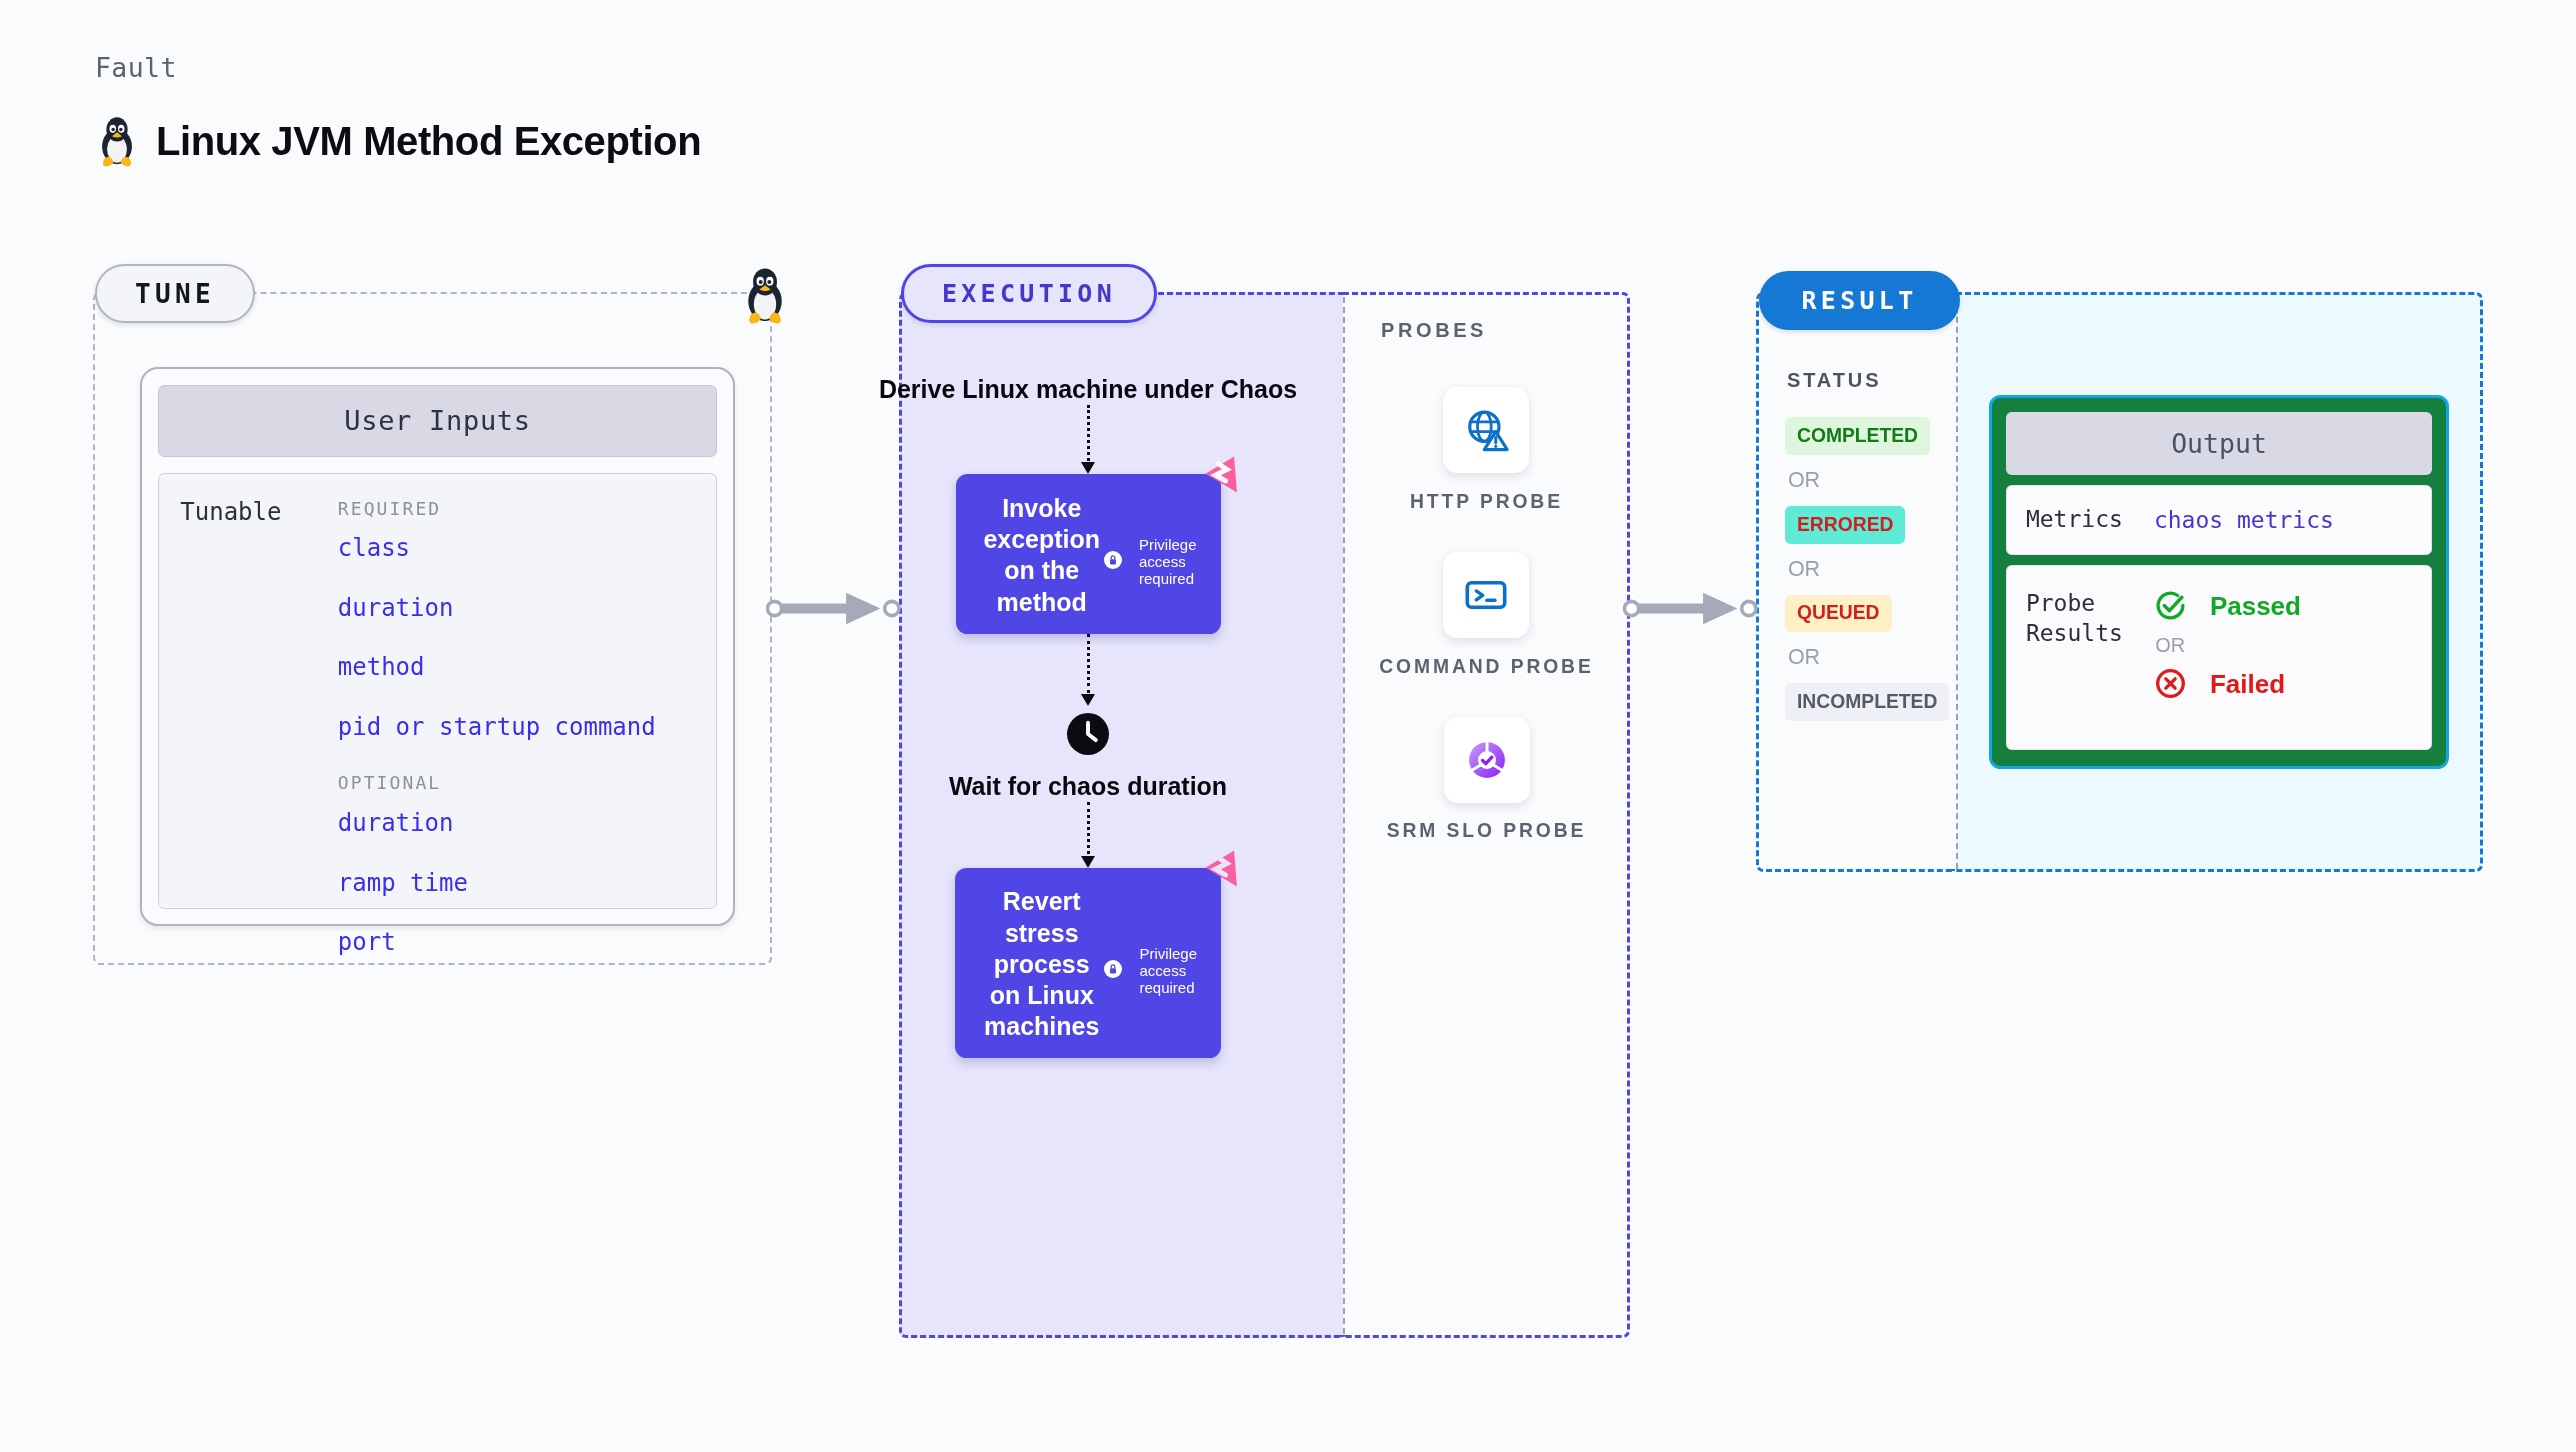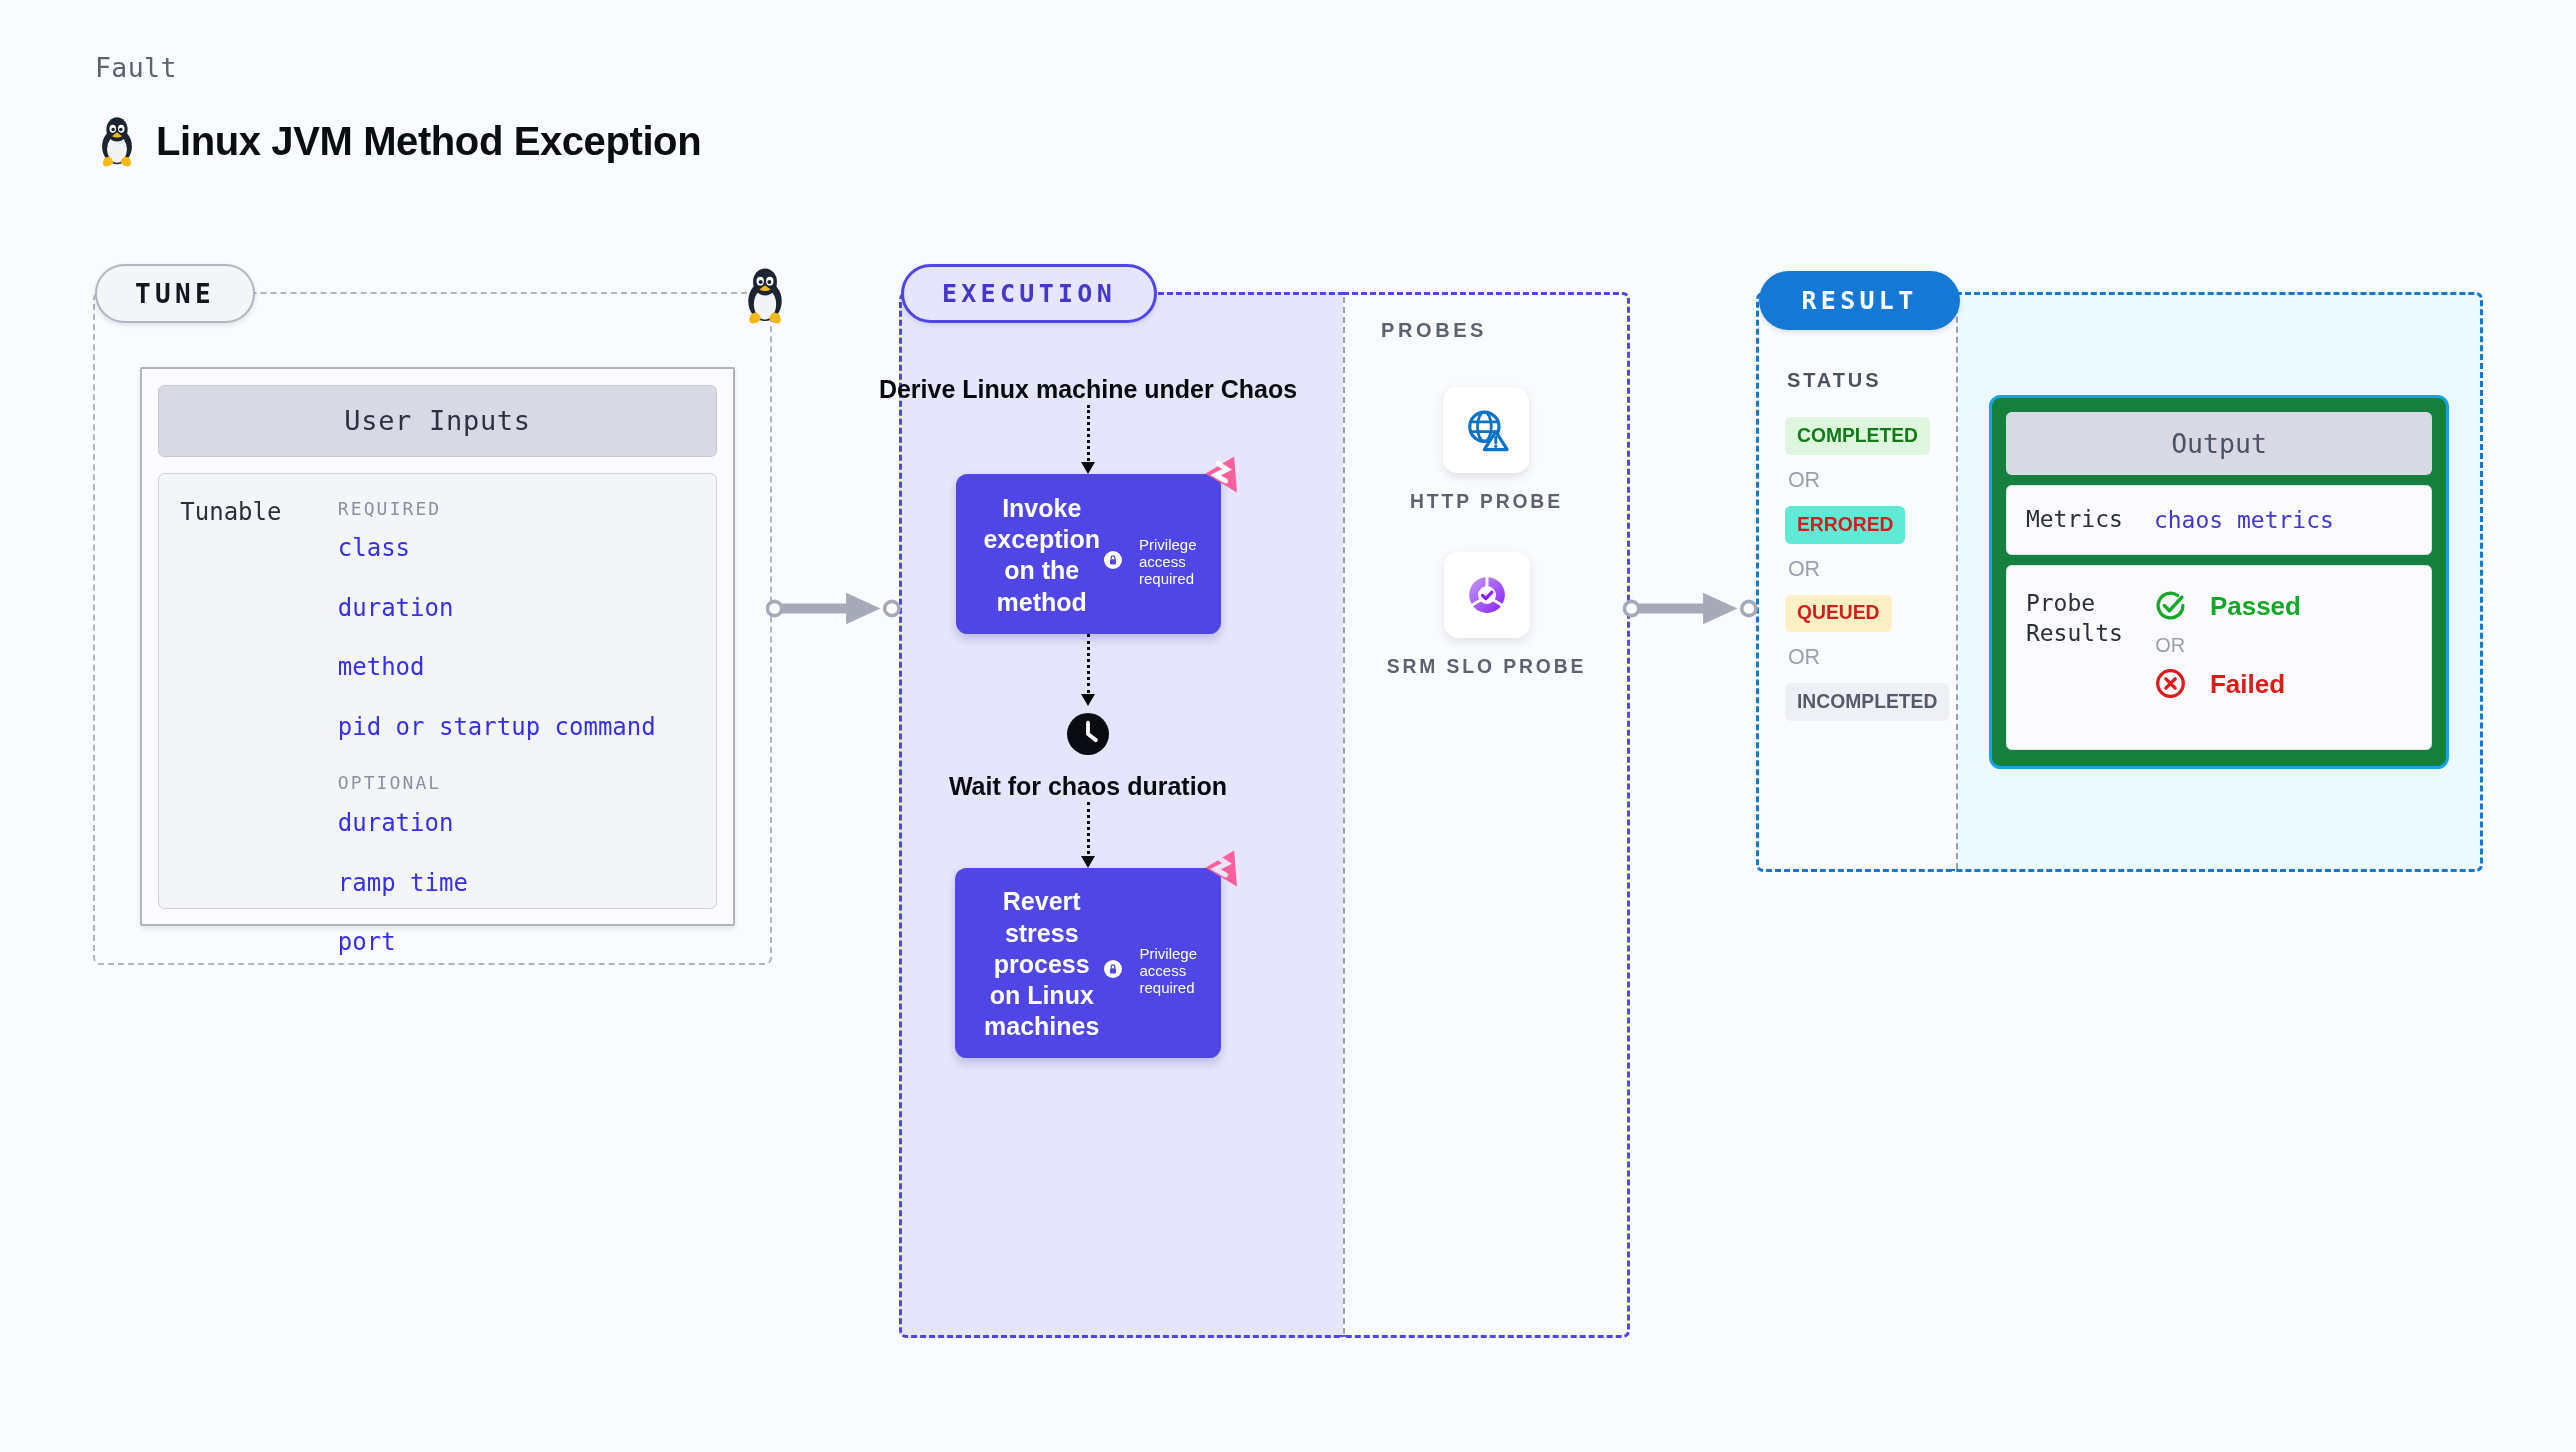--- a/index.html
+++ b/index.html
@@ -98,21 +98,21 @@
   }
 
   
   .tux-marker { position: absolute; left: 740px; top: 266px; }
 
   
   .inputs-card {
     position: absolute; left: 140px; top: 367px;
     width: 595px; height: 559px;
     background: #fbfbfd; border: 2.1px solid #aeb3be;
-    border-radius: 2px; padding: 15.8px;
+    border-radius: 18px; padding: 15.8px;
     box-shadow: 0 2.9px 5.7px rgba(40,45,70,.10);
   }
   .inputs-header {
     height: 72px; background: #d8d9e5;
     border: 0.7px solid #c4c6d4; border-radius: 6.4px;
     display: flex; align-items: center; justify-content: center;
     font-family: "DejaVu Sans Mono", monospace;
     font-size: 27px; color: #2d3142; letter-spacing: 0.7px;
   }
   .tunable-box {
@@ -413,20 +413,30 @@
           <ellipse cx="30" cy="28" rx="8.5" ry="18" fill="none" stroke="#0b72c8" stroke-width="3.4"></ellipse>
           <path d="M12.6 22 H47.4 M12.6 34 H47.4" stroke="#0b72c8" stroke-width="3.4"></path>
           <path d="M44 34 L58 56 H30 Z" fill="#fafbfd" stroke="#0b72c8" stroke-width="4" stroke-linejoin="round"></path>
           <path d="M44 41 V48" stroke="#0b72c8" stroke-width="3.6" stroke-linecap="round"></path>
           <circle cx="44" cy="52" r="2" fill="#0b72c8"></circle>
         </svg>
       </div>
       <div class="probe-label">HTTP PROBE</div>
     </div>
 
+    <div class="probe-item">
+      <div class="probe-tile">
+        <svg width="52" height="52" viewBox="0 0 64 64">
+          <rect x="9" y="17" width="46" height="30" rx="5" fill="none" stroke="#0b72c8" stroke-width="4.4"></rect>
+          <path d="M20 27 L28 32.5 L20 38" stroke="#0b72c8" stroke-width="4.2" fill="none" stroke-linecap="round" stroke-linejoin="round"></path>
+          <path d="M33 38.5 H43" stroke="#0b72c8" stroke-width="4.2" stroke-linecap="round"></path>
+        </svg>
+      </div>
+      <div class="probe-label">COMMAND PROBE</div>
+    </div>
 
     <div class="probe-item">
       <div class="probe-tile">
         <svg width="52" height="52" viewBox="0 0 64 64">
           <defs>
             <linearGradient id="sloGrad" x1="0" y1="0" x2="1" y2="1">
               <stop offset="0%" stop-color="#c39cfb"></stop>
               <stop offset="100%" stop-color="#8b1ef5"></stop>
             </linearGradient>
           </defs>

